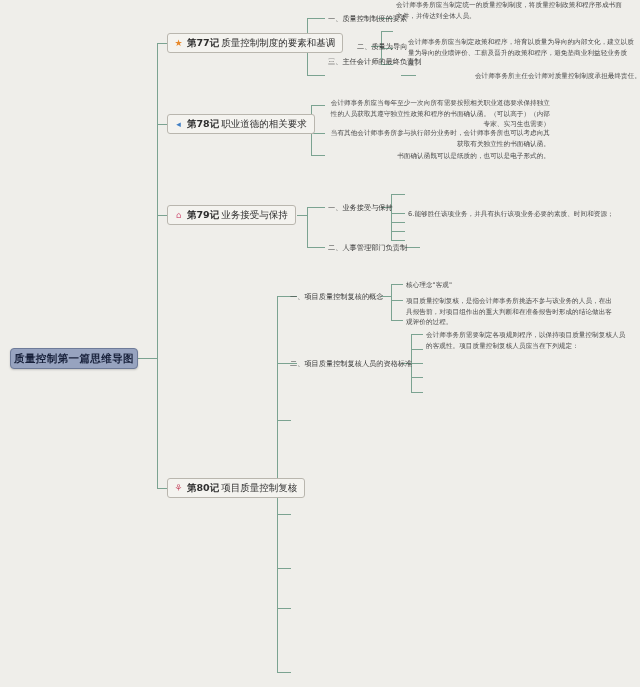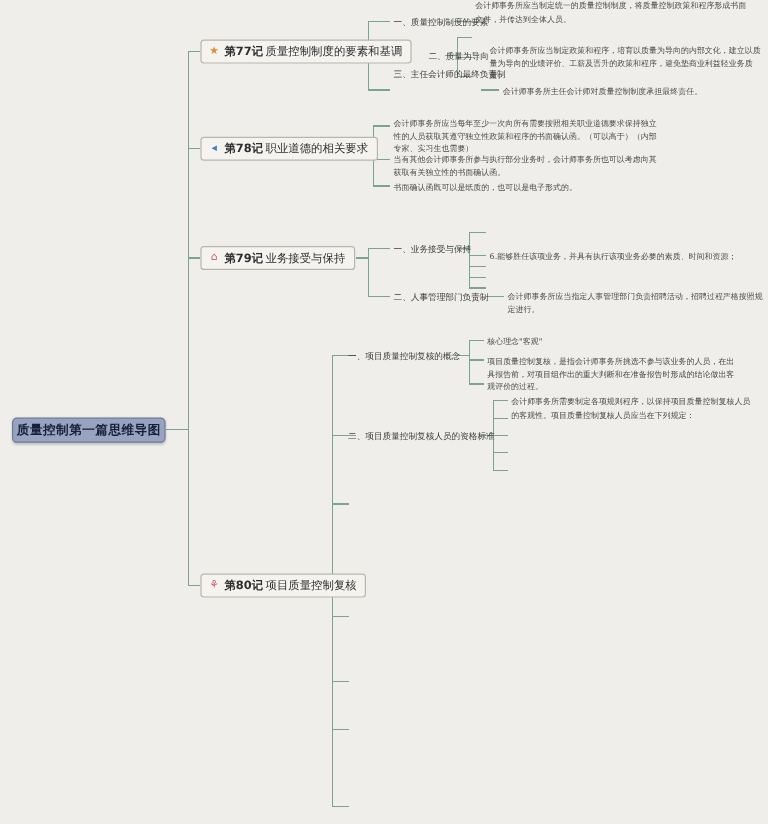--- a/index.html
+++ b/index.html
@@ -66,21 +66,21 @@
 
   
   .detail{
     position:absolute;
     font-size:6.6px;
     line-height:1.62;
     color:#4a4a4a;
     letter-spacing:.05px;
   }
   .detail.w1{width:228px;}
-  .detail.w2{width:222px;}
+  .detail.w2{width:222px;text-align:right;}
   .detail.w3{width:215px;}
   .detail.w4{width:210px;}
   .detail.w5{width:200px;}
 
   .tip{color:#4a4a4a;}
 </style>
 </head>
 <body>
 
 <div id="canvas">
@@ -194,21 +194,20 @@
   <div class="node topic t79">
     <span class="ico" style="color:#d2607f">⌂</span>
     <span class="tnum">第79记</span>
     <span class="ttext">业务接受与保持</span>
   </div>
 
   <div class="sub" style="left:328px;top:203px;">一、业务接受与保持</div>
   <div class="detail w3" style="left:408px;top:209px;">6.能够胜任该项业务，并具有执行该项业务必要的素质、时间和资源；</div>
 
   <div class="sub" style="left:328px;top:243px;">二、人事管理部门负责制</div>
-  <div class="detail w3" style="left:423px;top:242px;">会计师事务所应当指定人事管理部门负责招聘活动，招聘过程严格按照规定进行。</div>
 
   <div class="node topic t80">
     <span class="ico" style="color:#c9546b">⚘</span>
     <span class="tnum">第80记</span>
     <span class="ttext">项目质量控制复核</span>
   </div>
 
   <div class="sub" style="left:290px;top:292px;">一、项目质量控制复核的概念</div>
   <div class="detail w4" style="left:406px;top:280px;">核心理念"客观"</div>
   <div class="detail w4" style="left:406px;top:296px;">项目质量控制复核，是指会计师事务所挑选不参与该业务的人员，在出具报告前，对项目组作出的重大判断和在准备报告时形成的结论做出客观评价的过程。</div>

